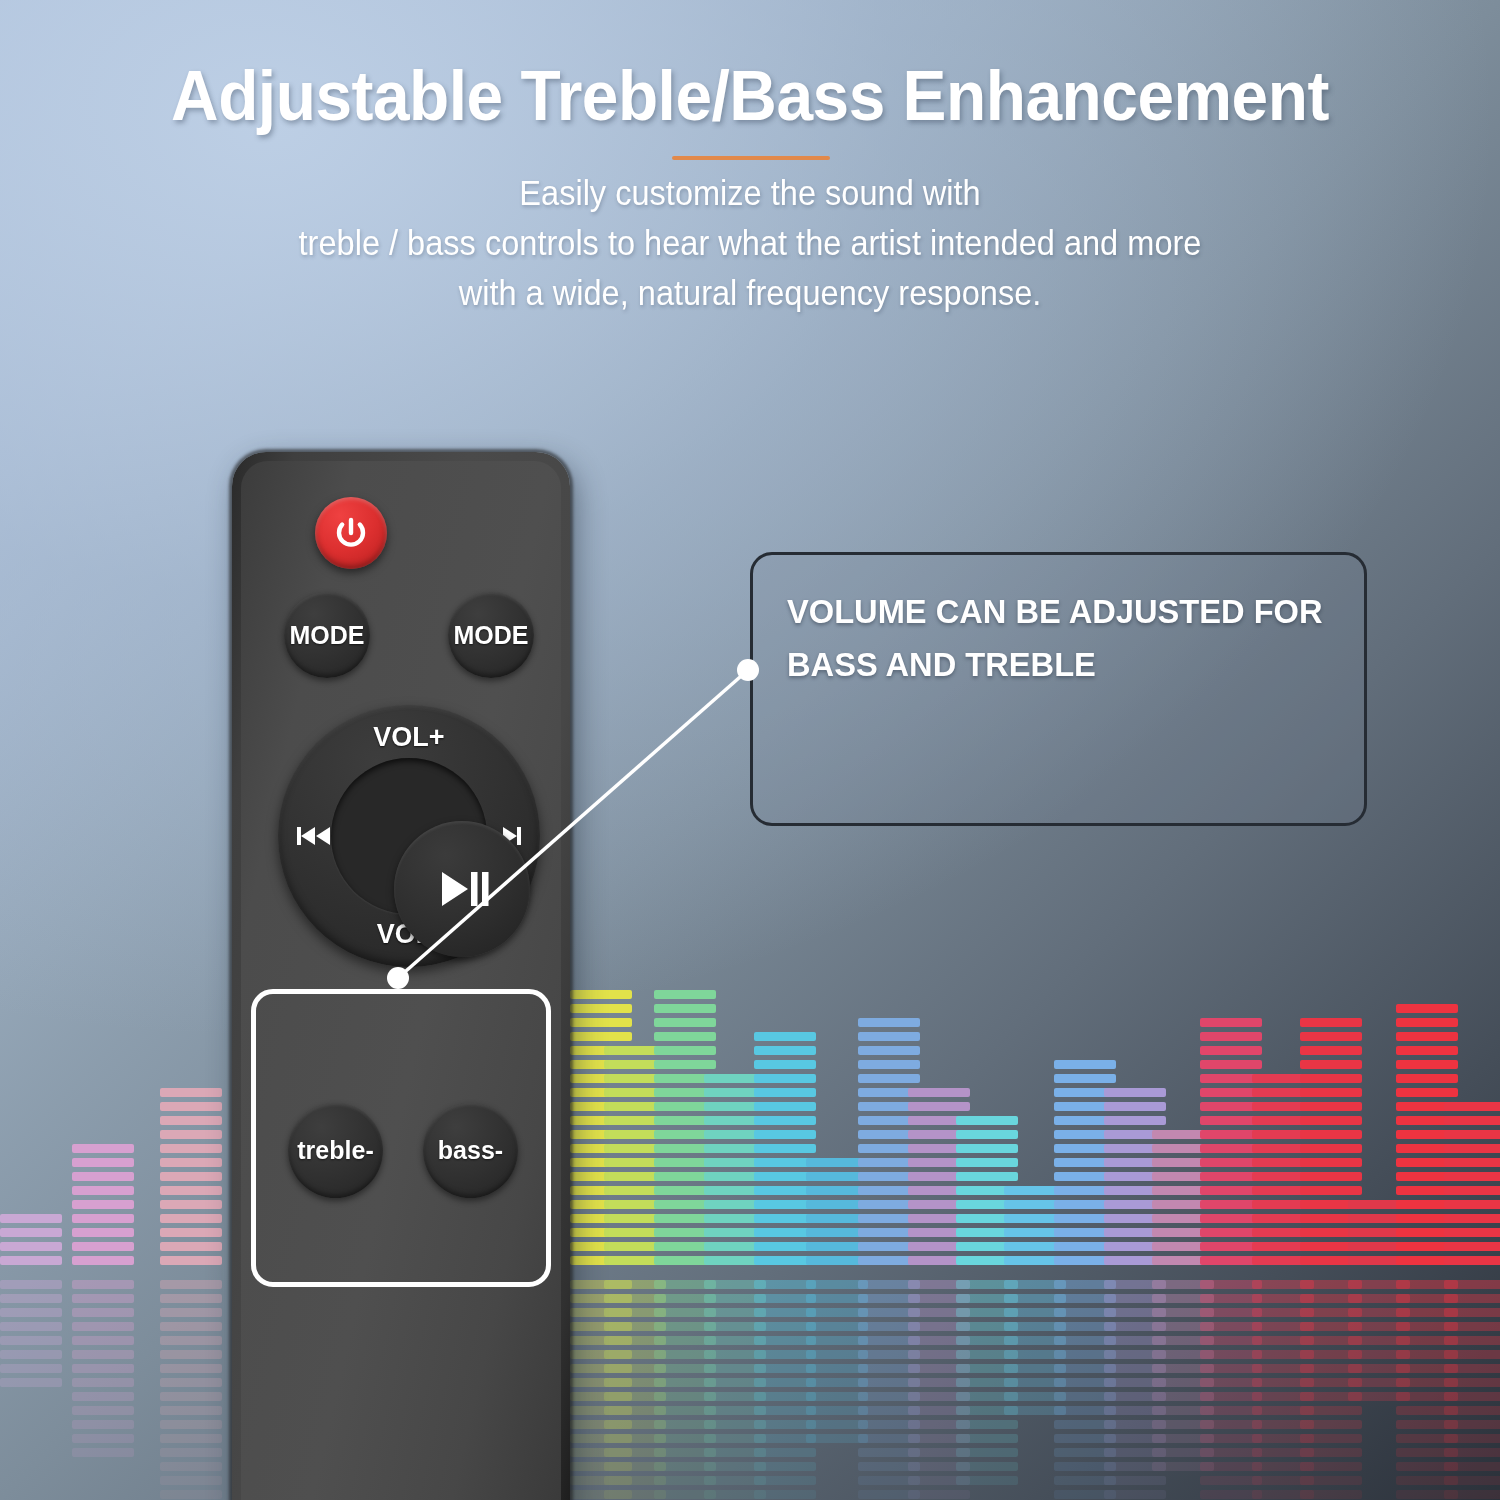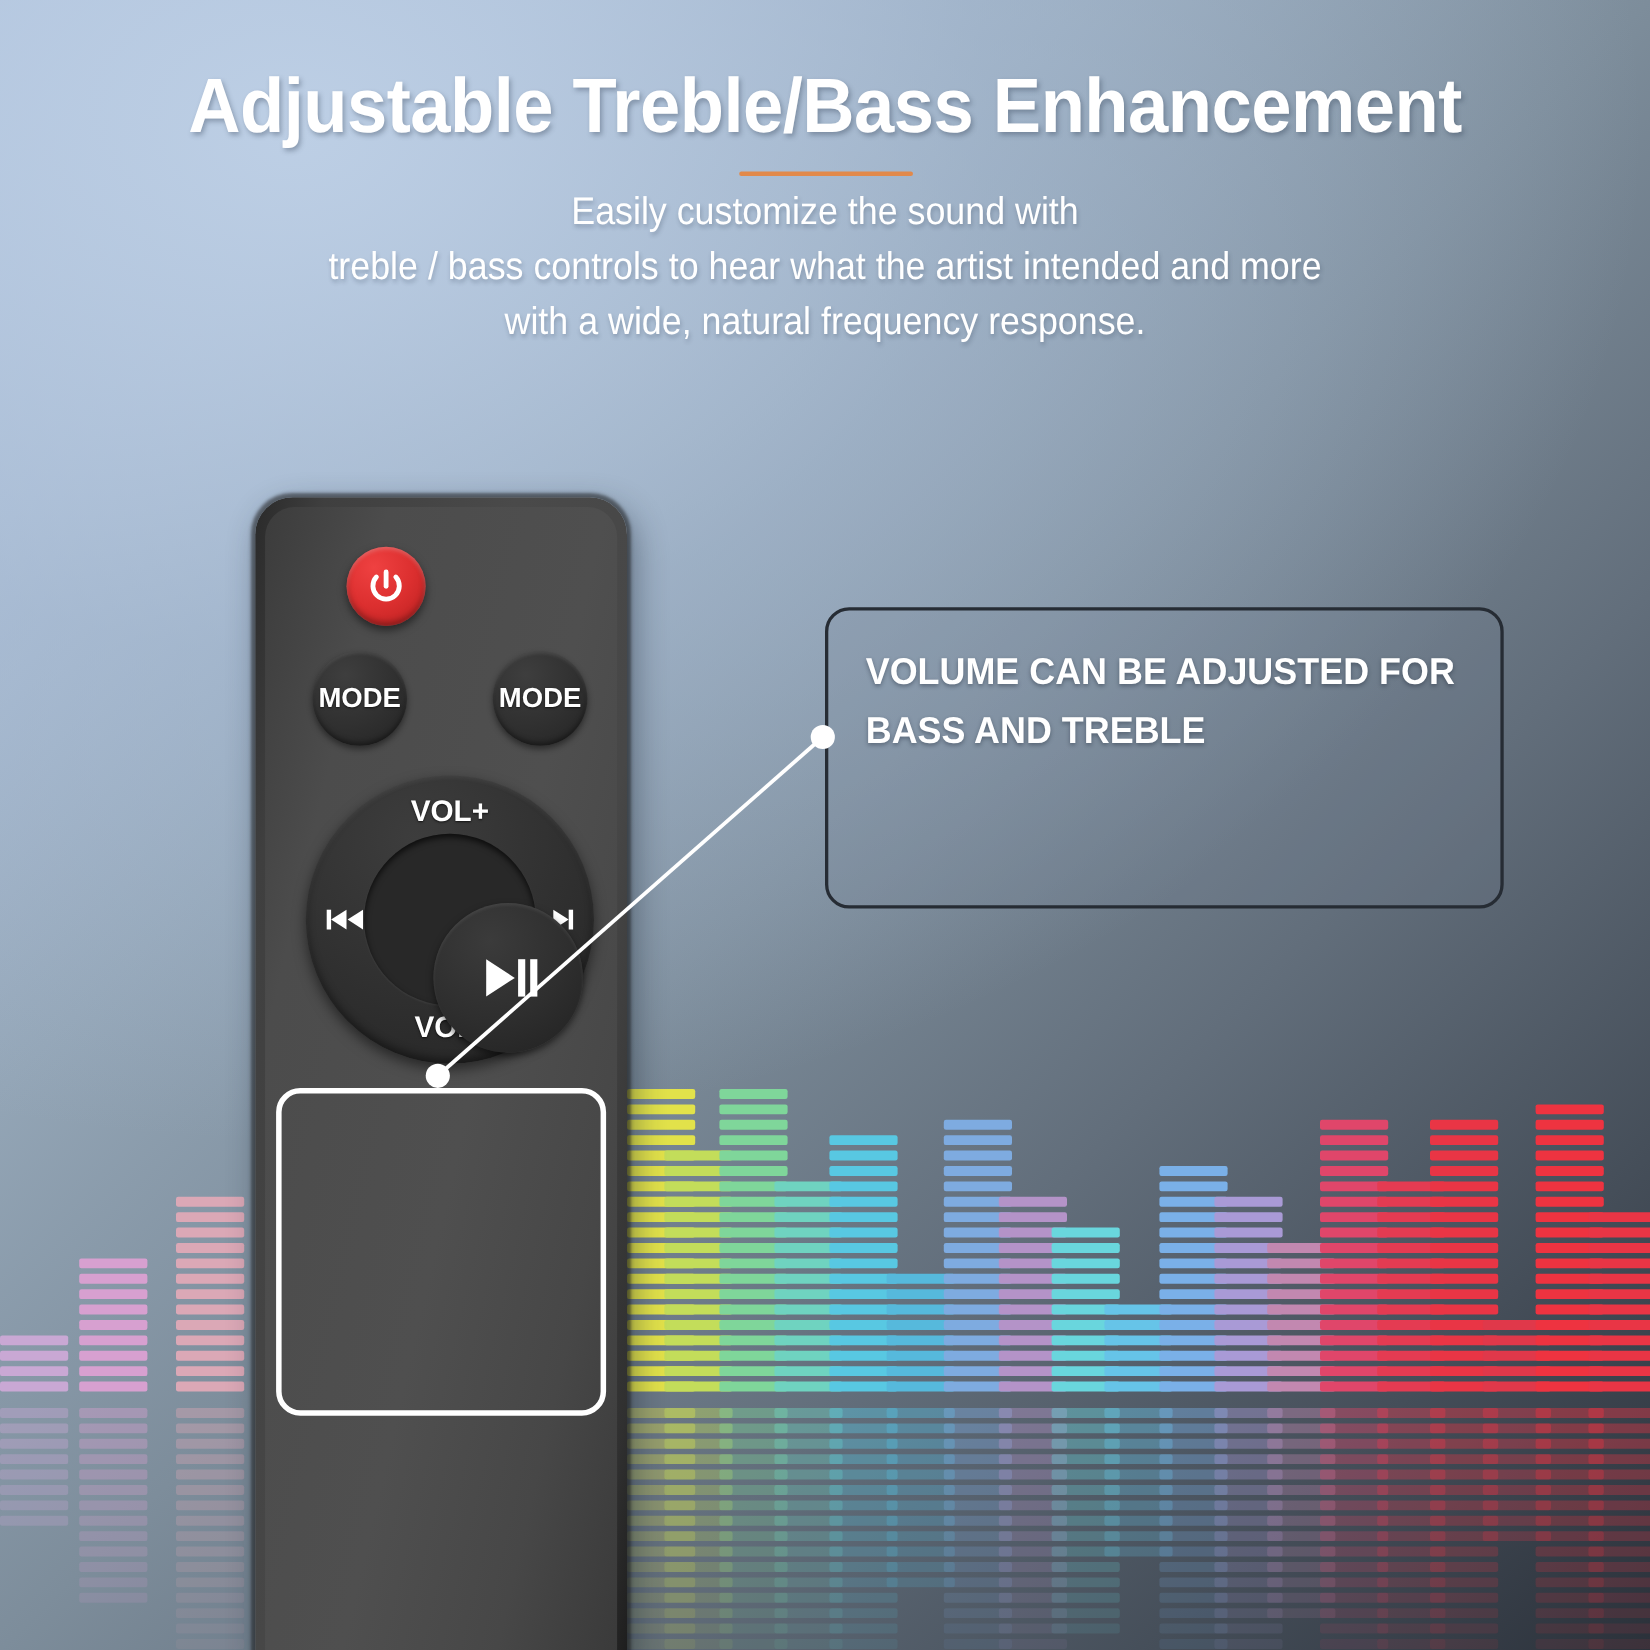--- a/index.html
+++ b/index.html
@@ -1031,20 +1031,22 @@
               <polygon points="12,5 12,39 38,22" fill="#fff"></polygon>
               <rect x="41" y="5" width="6.5" height="34" fill="#fff"></rect>
               <rect x="52" y="5" width="6.5" height="34" fill="#fff"></rect>
             </svg>
           </div>
         </div>
       </div>
 
       <div id="highlight-box"></div>
 
+      <div class="btn btn-round" id="treble-minus-btn">treble-</div>
+      <div class="btn btn-round" id="bass-minus-btn">bass-</div>
 
     </div>
   </div>
 
   <div id="callout">
     <div id="callout-heading">
       <div>VOLUME CAN BE ADJUSTED FOR</div>
       <div>BASS AND TREBLE</div>
     </div>
   </div>

